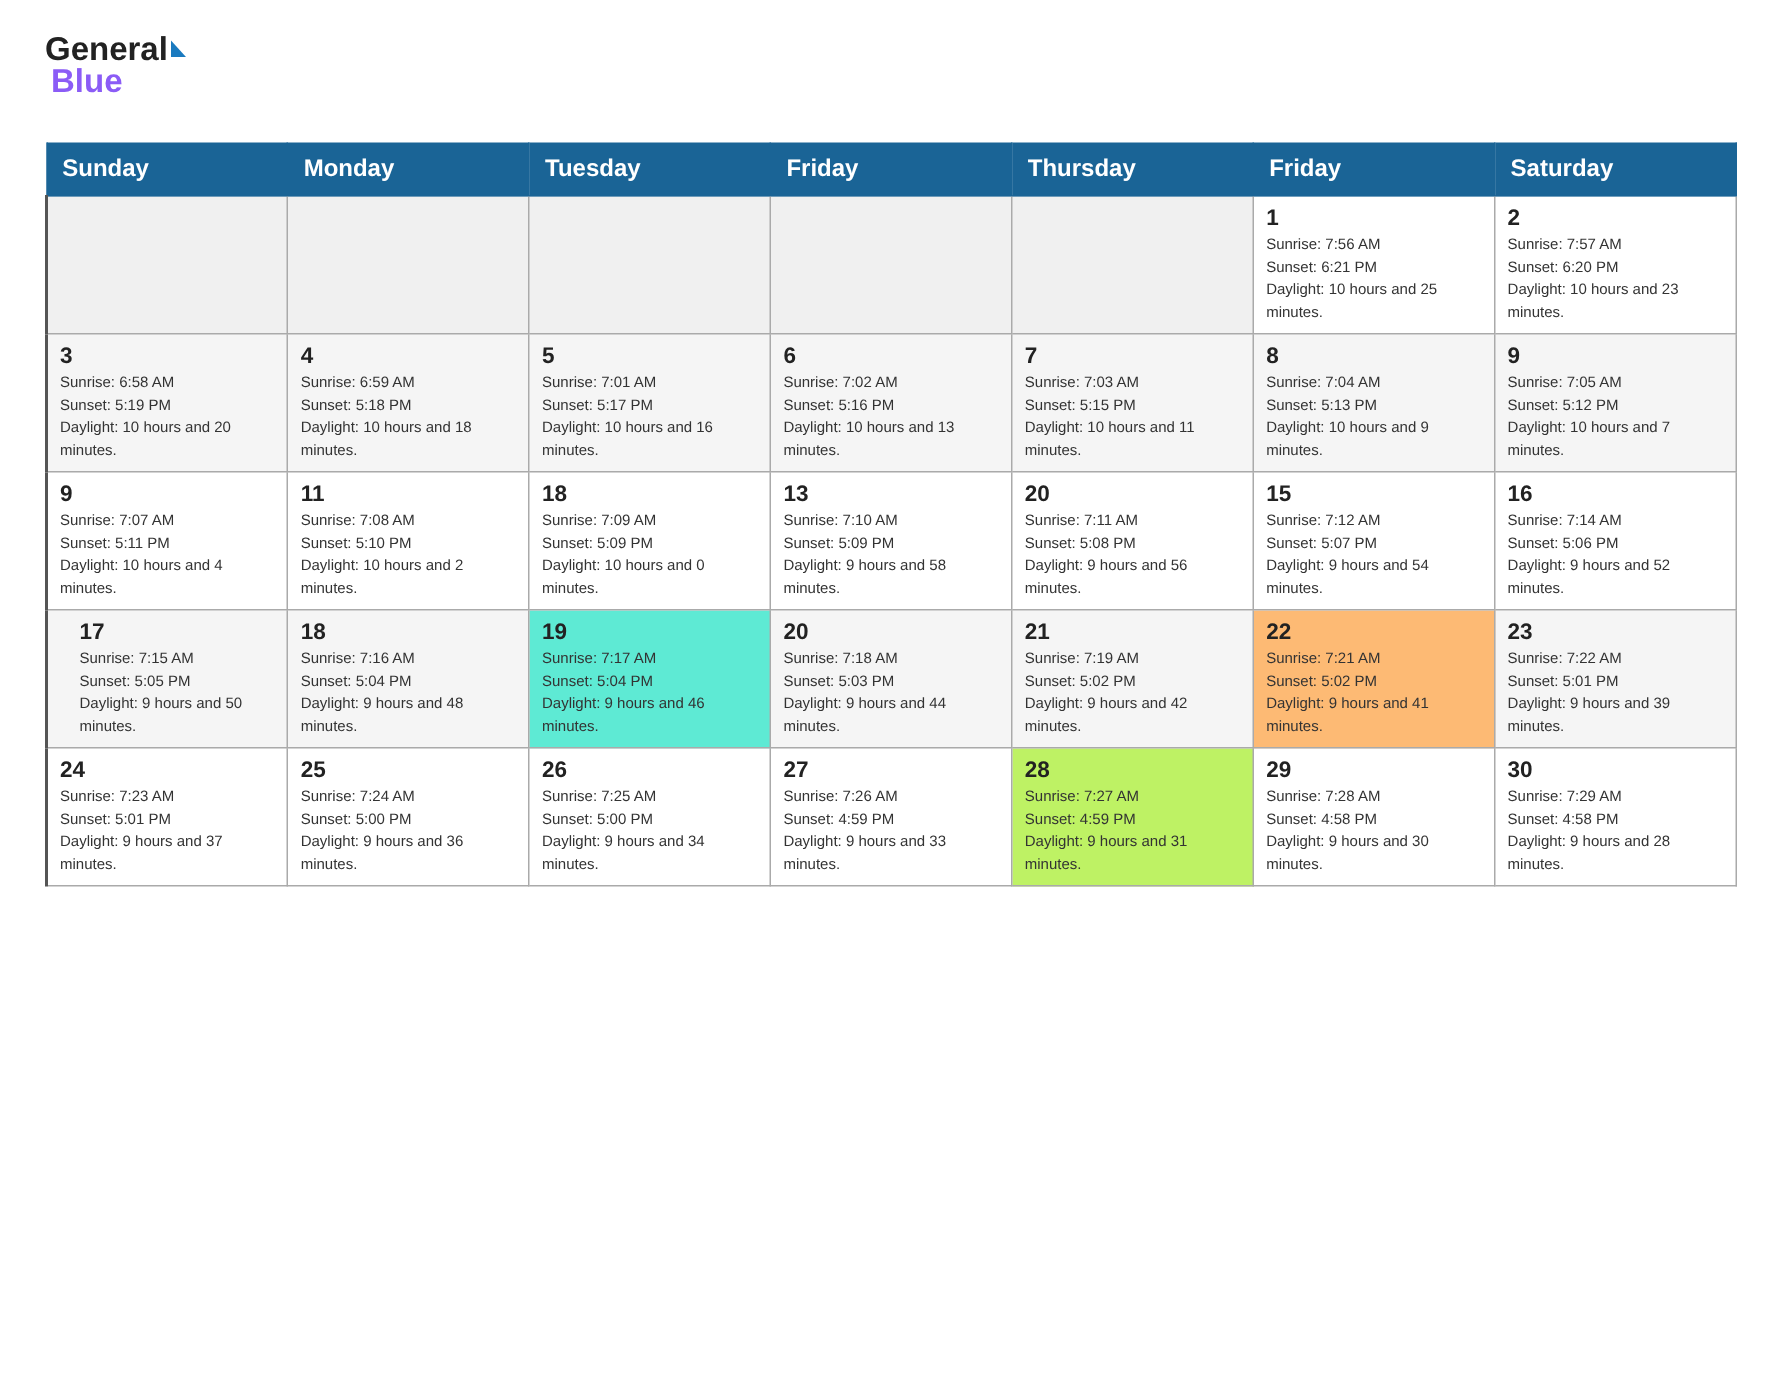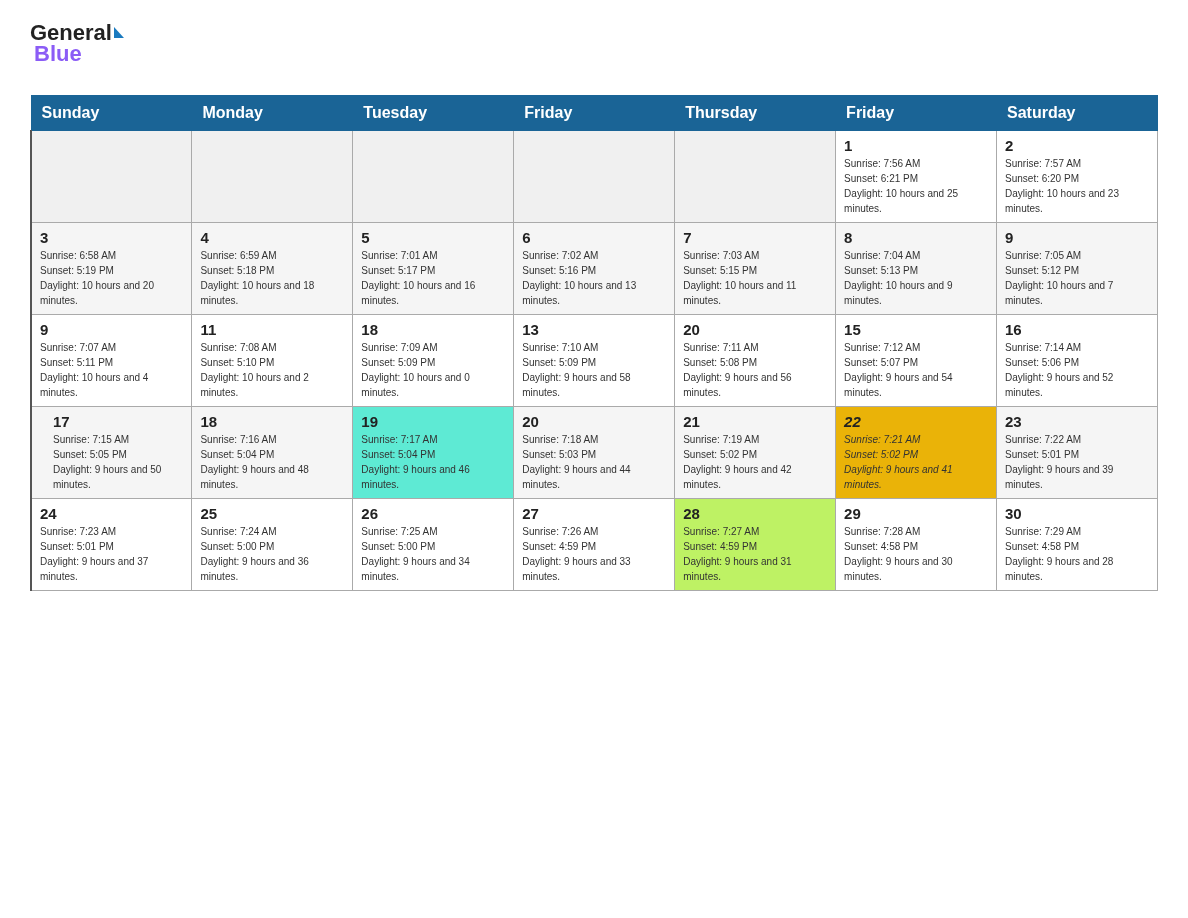--- a/index.html
+++ b/index.html
@@ -222,21 +222,21 @@
           <div class="day-info">Sunrise: 7:17 AM<br>Sunset: 5:04 PM<br>Daylight: 9 hours and 46 minutes.</div>
         </td>
         <td style="background: rgb(245, 245, 245);">
           <span class="day-number">20</span>
           <div class="day-info">Sunrise: 7:18 AM<br>Sunset: 5:03 PM<br>Daylight: 9 hours and 44 minutes.</div>
         </td>
         <td style="background: rgb(245, 245, 245);">
           <span class="day-number">21</span>
           <div class="day-info">Sunrise: 7:19 AM<br>Sunset: 5:02 PM<br>Daylight: 9 hours and 42 minutes.</div>
         </td>
-        <td style="background: #eab308; font-style: italic;">
+        <td style="background: #fdba74;">
           <span class="day-number">22</span>
           <div class="day-info">Sunrise: 7:21 AM<br>Sunset: 5:02 PM<br>Daylight: 9 hours and 41 minutes.</div>
         </td>
         <td style="background: rgb(245, 245, 245);">
           <span class="day-number">23</span>
           <div class="day-info">Sunrise: 7:22 AM<br>Sunset: 5:01 PM<br>Daylight: 9 hours and 39 minutes.</div>
         </td>
       </tr>
       <tr>
         <td style="background: rgb(255, 255, 255); margin-top: 14px;">

